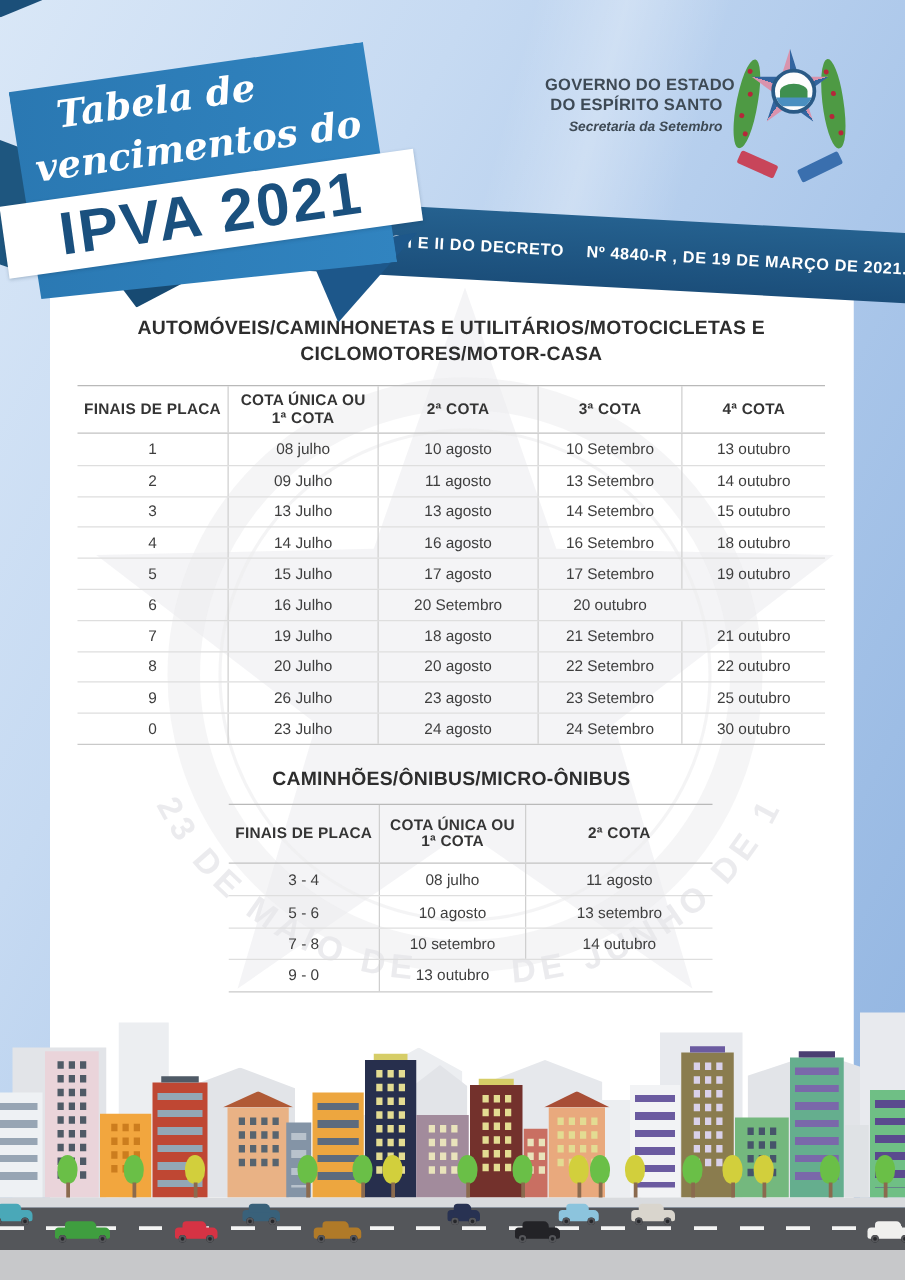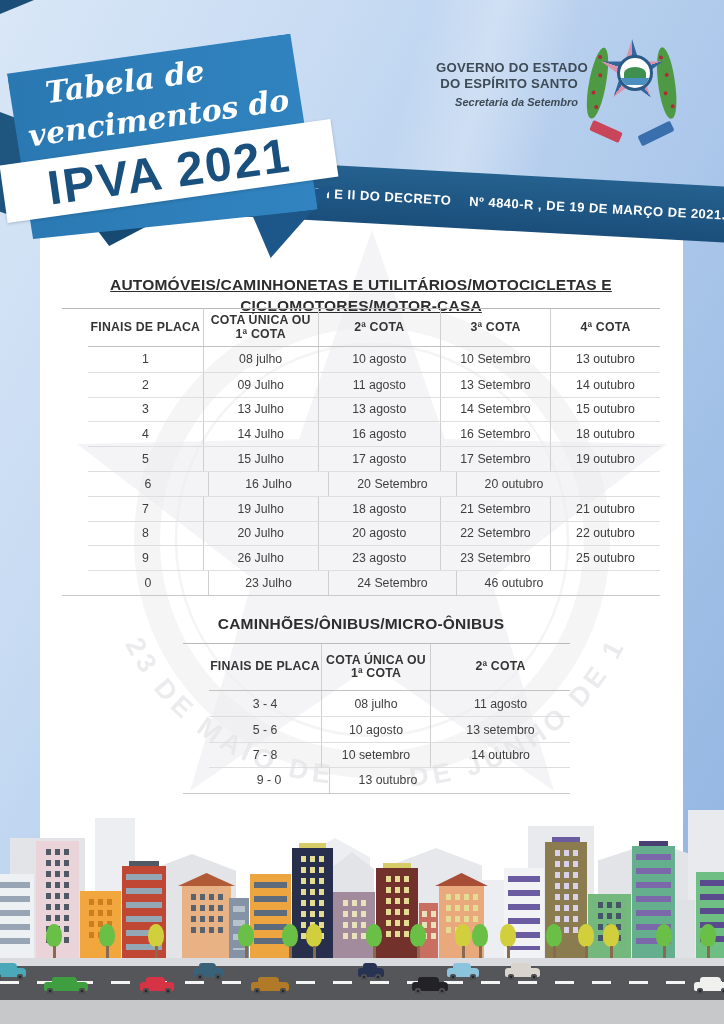--- a/index.html
+++ b/index.html
@@ -61,26 +61,26 @@
   .branch::after{content:"";position:absolute;left:5px;top:8px;width:4px;height:4px;border-radius:50%;
       background:#b5273a;box-shadow:3px 18px 0 #b5273a,-1px 36px 0 #b5273a,4px 50px 0 #b5273a;}
   .rib-l{position:absolute;left:0px;bottom:8px;width:32px;height:11px;background:#c8455a;
       transform:rotate(24deg);border-radius:2px;}
   .rib-r{position:absolute;right:0px;bottom:6px;width:36px;height:11px;background:#3a6fae;
       transform:rotate(-26deg);border-radius:2px;}
 
   
   .st{position:absolute;left:62px;width:598px;z-index:10;text-align:center;font-weight:700;
       color:#2d2d2d;font-size:15.5px;line-height:21px;letter-spacing:.2px;}
-  .st1{top:274px;text-decoration:underline;}
+  .st1{top:252px;}
   .st2{top:613px;}
   .tbl{position:absolute;z-index:10;border-top:1px solid #b9b9b9;border-bottom:1px solid #c9c9c9;}
   .t1{left:62px;top:308px;width:598px;}
   .t2{left:183px;top:643px;width:387px;}
-  .hrow,.drow{display:flex;box-sizing:border-box;margin-left:26px;}
+  .hrow,.drow{display:flex;box-sizing:border-box;}
   .hrow{height:38px;border-bottom:1px solid #c2c2c2;}
   .t2 .hrow{height:47px;}
   .drow{height:24.8px;}
   .t2 .drow{height:25.4px;}
   .drow + .drow{border-top:1px solid #dedede;}
   .cell{box-sizing:border-box;display:flex;align-items:center;justify-content:center;text-align:center;}
   .cell + .cell{border-left:1px solid #cfcfcf;}
   .hc{font-weight:700;font-size:12.3px;color:#343434;white-space:pre-line;line-height:13.5px;letter-spacing:.2px;}
   .dc{font-size:12.3px;color:#3e3e3e;}
   .t1 .cell:nth-child(1){width:120px;}
@@ -247,22 +247,23 @@
       <div class="drow">
         <div class="cell dc">9</div>
         <div class="cell dc">26 Julho</div>
         <div class="cell dc">23 agosto</div>
         <div class="cell dc">23 Setembro</div>
         <div class="cell dc">25 outubro</div>
       </div>
       <div class="drow">
         <div class="cell dc">0</div>
         <div class="cell dc">23 Julho</div>
+        <div class="cell dc">24 agosto</div>
         <div class="cell dc">24 Setembro</div>
-        <div class="cell dc">46 outubro</div>
+        <div class="cell dc">30 outubro</div>
       </div>
     </div>
 
   <div class="st st2">CAMINHÕES/ÔNIBUS/MICRO-ÔNIBUS</div>
   <div class="tbl t2">
       <div class="hrow">
         <div class="cell hc">FINAIS DE PLACA</div>
         <div class="cell hc">COTA ÚNICA OU
 1ª COTA</div>
         <div class="cell hc">2ª COTA</div>

